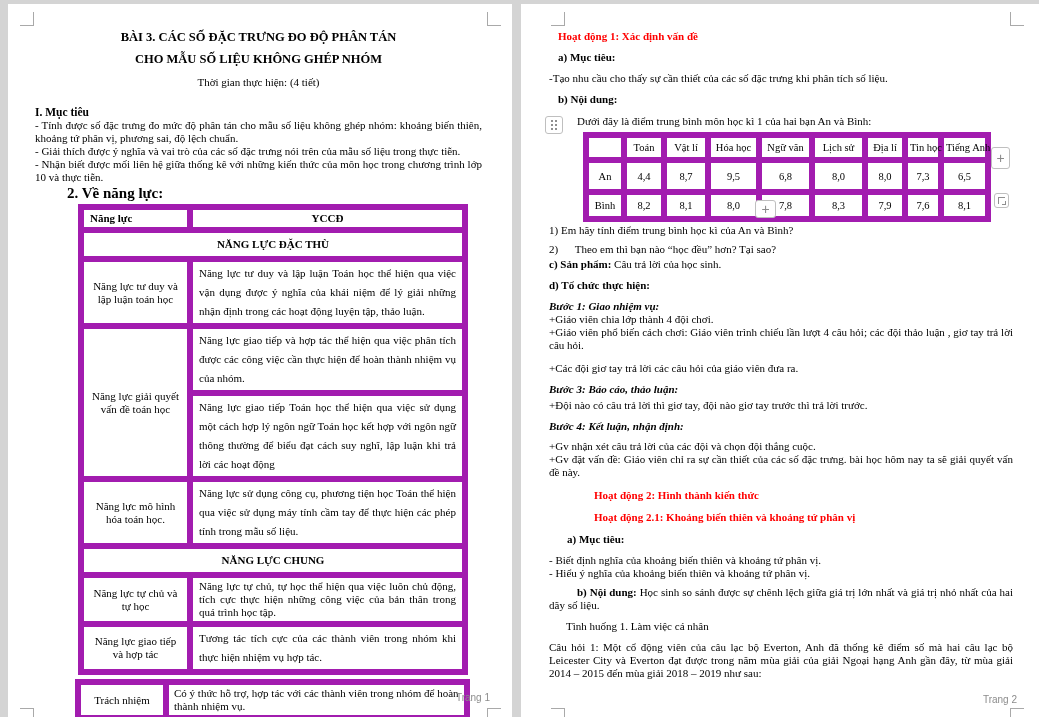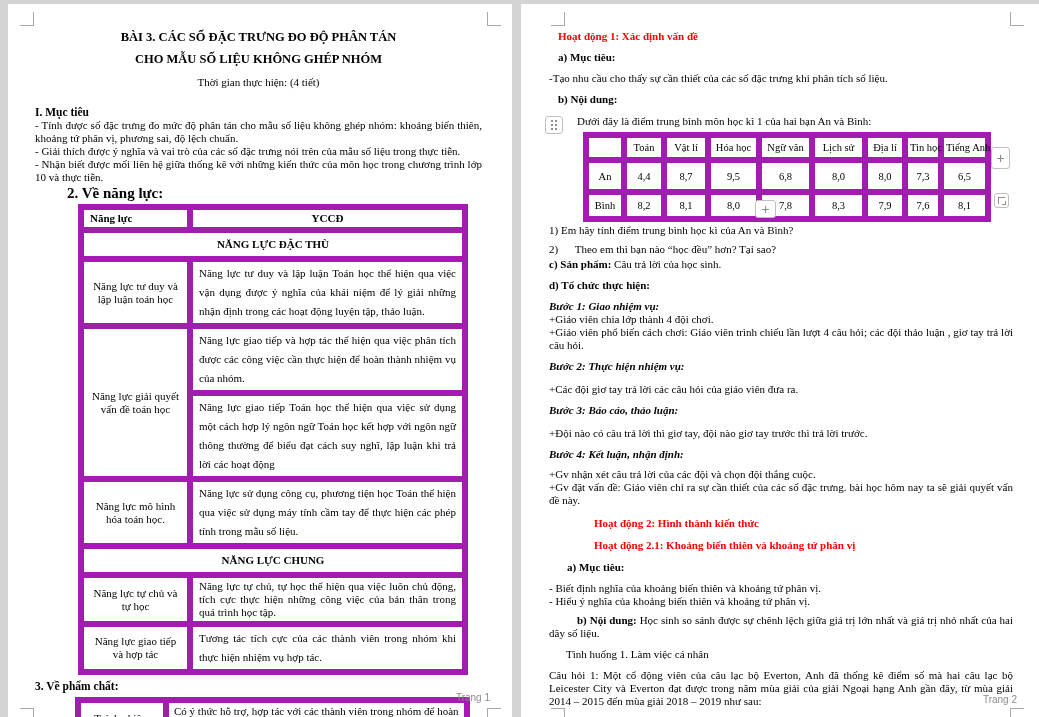--- a/index.html
+++ b/index.html
@@ -132,21 +132,20 @@
         <td class="lbl">Năng lực tự chủ và tự học</td>
         <td class="just">Năng lực tự chủ, tự học thể hiện qua việc luôn chủ động, tích cực thực hiện những công việc của bản thân trong quá trình học tập.</td>
       </tr>
       <tr>
         <td class="lbl">Năng lực giao tiếp và hợp tác</td>
         <td class="sp">Tương tác tích cực của các thành viên trong nhóm khi thực hiện nhiệm vụ hợp tác.</td>
       </tr>
     </tbody>
       </table>
 
-    <p class="b" style="margin-top:5px;font-size:11.5px;">3. Về phẩm chất:</p>
 
     <table class="qual">
       <colgroup>
           <col class="lblcol">
           <col>
         </colgroup>
       <tbody>
           <tr>
         <td class="lbl">Trách nhiệm</td>
         <td>Có ý thức hỗ trợ, hợp tác với các thành viên trong nhóm để hoàn thành nhiệm vụ.</td>
@@ -224,25 +223,24 @@
 
     <p class="mt2">1) Em hãy tính điểm trung bình học kì của An và Bình?</p>
     <p class="mt6">2)&nbsp;&nbsp;&nbsp;&nbsp;&nbsp;&nbsp;Theo em thì bạn nào “học đều” hơn? Tại sao?</p>
     <p class="mt2"><span class="b">c) Sản phẩm:</span><span> Câu trả lời của học sinh.</span></p>
     <p class="b mt8">d) Tổ chức thực hiện:</p>
 
     <p class="bi mt8">Bước 1: Giao nhiệm vụ:</p>
     <p class="just">+Giáo viên chia lớp thành 4 đội chơi.</p>
     <p class="just">+Giáo viên phổ biến cách chơi: Giáo viên trình chiếu lần lượt 4 câu hỏi; các đội thảo luận , giơ tay trả lời câu hỏi.</p>
 
-    <p class="bi mt8">Bước 2: Thực hiện nhiệm vụ:</p>
     <p class="just" style="margin-top:10px;">+Các đội giơ tay trả lời các câu hỏi của giáo viên đưa ra.</p>
 
     <p class="bi mt8">Bước 3: Báo cáo, thảo luận:</p>
-    <p class="just" style="margin-top:10px;">+Đội nào có câu trả lời thì giơ tay, đội nào giơ tay trước thì trả lời trước.</p>
+    <p class="just" style="margin-top:3px;">+Đội nào có câu trả lời thì giơ tay, đội nào giơ tay trước thì trả lời trước.</p>
 
     <p class="bi mt8">Bước 4: Kết luận, nhận định:</p>
     <p class="just" style="margin-top:7px;">+Gv nhận xét câu trả lời của các đội và chọn đội thắng cuộc.</p>
     <p class="just">+Gv đặt vấn đề: Giáo viên chỉ ra sự cần thiết của các số đặc trưng. bài học hôm nay ta sẽ giải quyết vấn đề này.</p>
 
     <p class="red mt10 ind45">Hoạt động 2: Hình thành kiến thức</p>
     <p class="red mt9 ind45">Hoạt động 2.1: Khoảng biến thiên và khoảng tứ phân vị</p>
 
     <p class="b mt9 ind18">a) Mục tiêu:</p>
     <p class="mt8">- Biết định nghĩa của khoảng biến thiên và khoảng tứ phân vị.</p>

